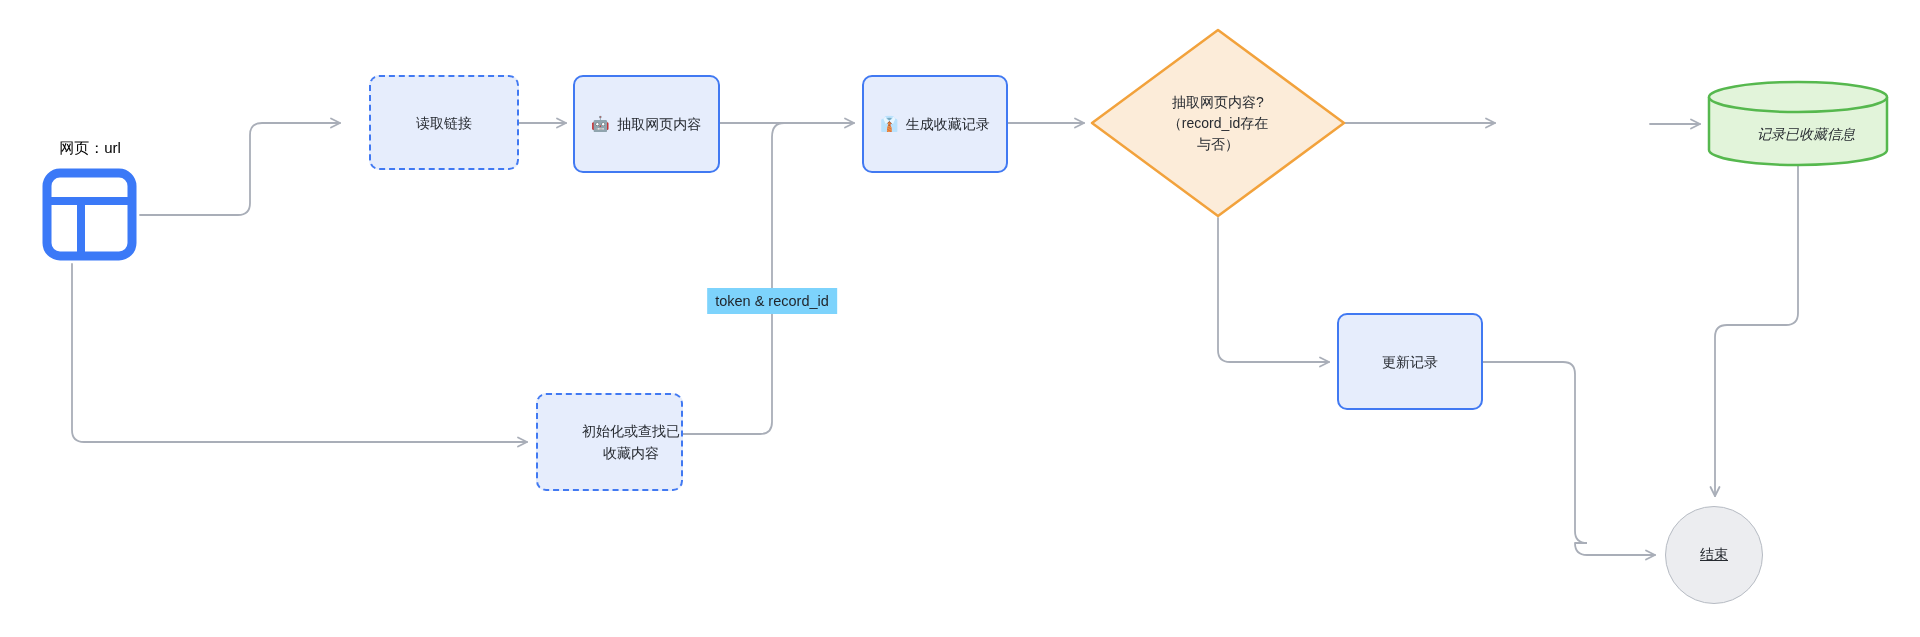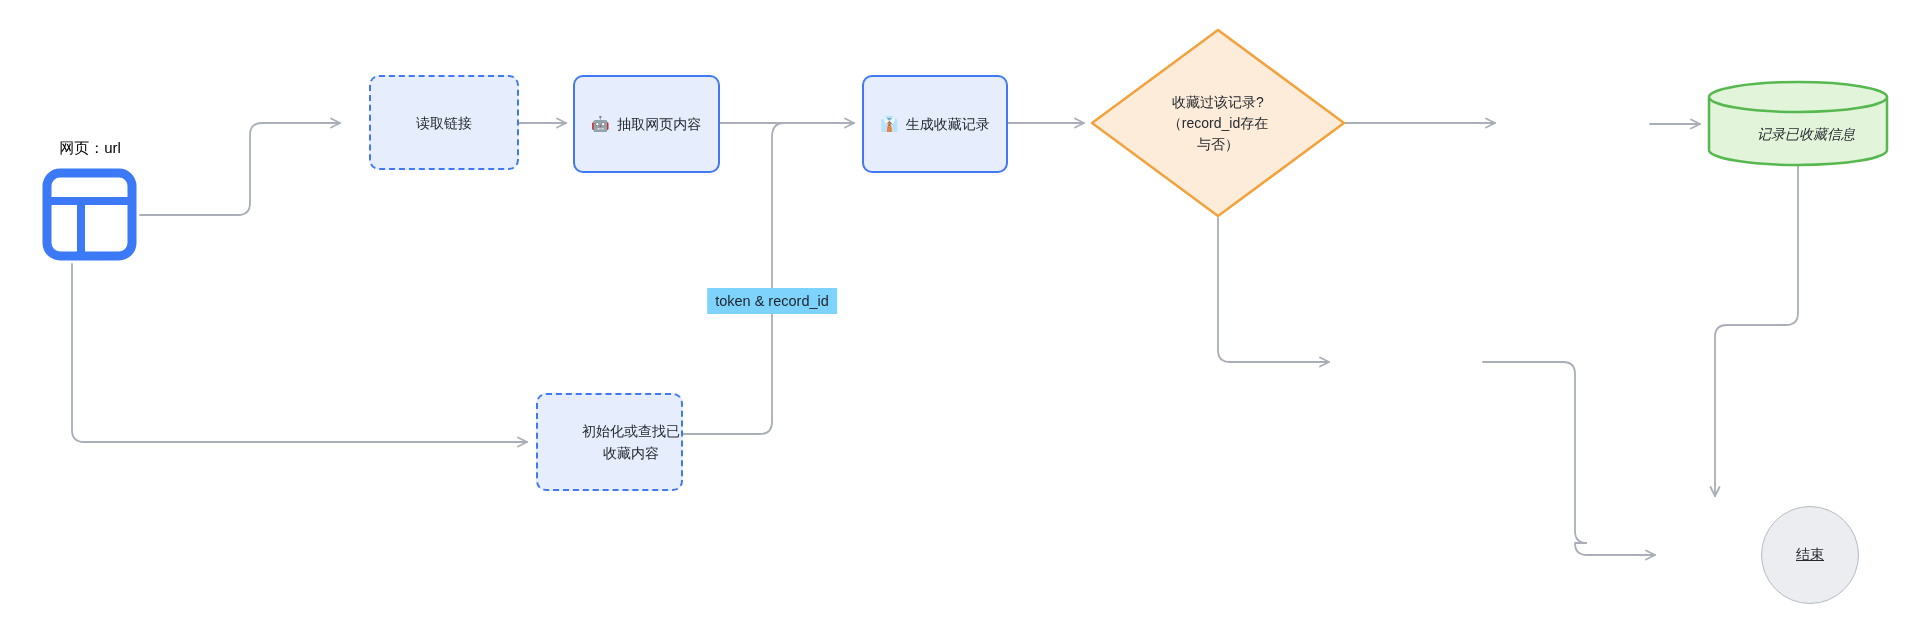--- a/index.html
+++ b/index.html
@@ -66,21 +66,21 @@
     position: absolute;
     left: 1708px; top: 126px;
     width: 196px;
     text-align: center;
     font-size: 14px;
     color: #262a30;
     font-style: italic;
   }
   .end-node {
     position: absolute;
-    left: 1761px; top: 506px;
+    left: 1665px; top: 506px;
     width: 98px; height: 98px;
     border-radius: 50%;
     background: #ecedf0;
     border: 1.5px solid #b6bbc3;
     display: flex;
     align-items: center;
     justify-content: center;
     font-size: 14px;
     color: #262a30;
     text-decoration: underline;
@@ -159,28 +159,31 @@
     <span class="emoji">🤖</span>
     <span>抽取网页内容</span>
   </div>
 
   <div class="node-box" style="left:862px; top:75px; width:146px; height:98px;">
     <span class="emoji">👔</span>
     <span>生成收藏记录</span>
   </div>
 
   <div class="decision-text">
-    <div>收藏过该记录?</div>
+    <div>抽取网页内容?</div>
     <div>（record_id存在</div>
     <div>与否）</div>
   </div>
 
 
   <div class="db-text">记录已收藏信息</div>
 
+  <div class="node-box" style="left:1337px; top:313px; width:146px; height:97px;">
+    <span>更新记录</span>
+  </div>
 
   <div class="node-box dashed" style="left:536px; top:393px; width:147px; height:98px;">
     <span class="init-inner">初始化或查找已收藏内容</span>
   </div>
 
   <div class="end-node">
     <span>结束</span>
   </div>
 
   <div class="edge-label">token &amp; record_id</div>

